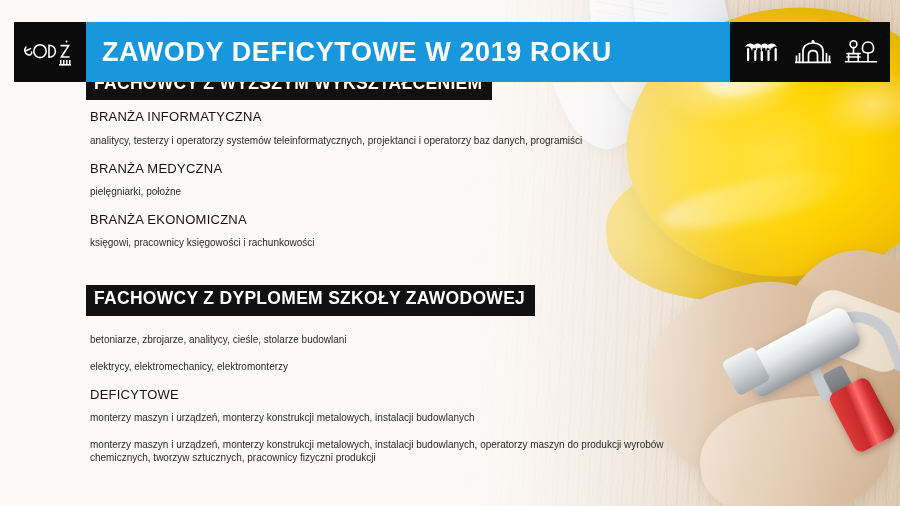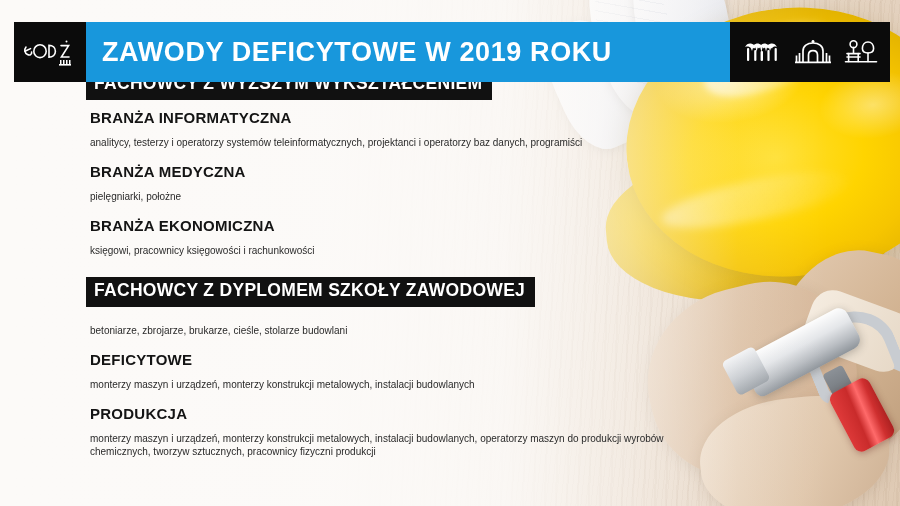--- a/index.html
+++ b/index.html
@@ -234,28 +234,28 @@
     background: #111111;
     color: #ffffff;
     font-size: 17.5px;
     font-weight: bold;
     letter-spacing: 0.3px;
     padding: 4px 10px 8px 8px;
     line-height: 1.05;
     white-space: nowrap;
   }
   .section-1 { margin-bottom: 9px; }
-  .section-2 { margin-top: 6px; margin-bottom: 9px; }
+  .section-2 { margin-top: 22px; margin-bottom: 9px; }
 
   .job {
     margin-bottom: 14px;
   }
   .job-title {
-    font-size: 15px;
-    font-weight: bold;
+    font-size: 13px;
+    font-weight: normal;
     color: #141414;
     letter-spacing: 0.25px;
     line-height: 1.25;
     margin: 0 0 1px 4px;
   }
   .job-desc {
     font-size: 10px;
     color: #2a2a2a;
     line-height: 1.30;
     margin: 8px 0 0 4px;
@@ -378,32 +378,32 @@
     </div>
 
     <div class="job">
       <div class="job-title">BRANŻA EKONOMICZNA</div>
       <div class="job-desc">księgowi, pracownicy księgowości i rachunkowości</div>
     </div>
 
     <div class="section-bar section-2">FACHOWCY Z DYPLOMEM SZKOŁY ZAWODOWEJ</div>
 
     <div class="job">
-      <div class="job-desc">betoniarze, zbrojarze, brukarze, cieśle, stolarze budowlani</div>
-    </div>
-
-    <div class="job">
+      <div class="job-desc">betoniarze, zbrojarze, analitycy, cieśle, stolarze budowlani</div>
+    </div>
+
+    <div class="job">
+      <div class="job-desc">elektrycy, elektromechanicy, elektromonterzy</div>
     </div>
 
     <div class="job">
       <div class="job-title">DEFICYTOWE</div>
       <div class="job-desc">monterzy maszyn i urządzeń, monterzy konstrukcji metalowych, instalacji budowlanych</div>
     </div>
 
     <div class="job">
-      <div class="job-title">PRODUKCJA</div>
       <div class="job-desc">monterzy maszyn i urządzeń, monterzy konstrukcji metalowych, instalacji budowlanych, operatorzy maszyn do produkcji wyrobów chemicznych, tworzyw sztucznych, pracownicy fizyczni produkcji</div>
     </div>
 
     
 
   </div>
 </div>
 
 </body></html>

